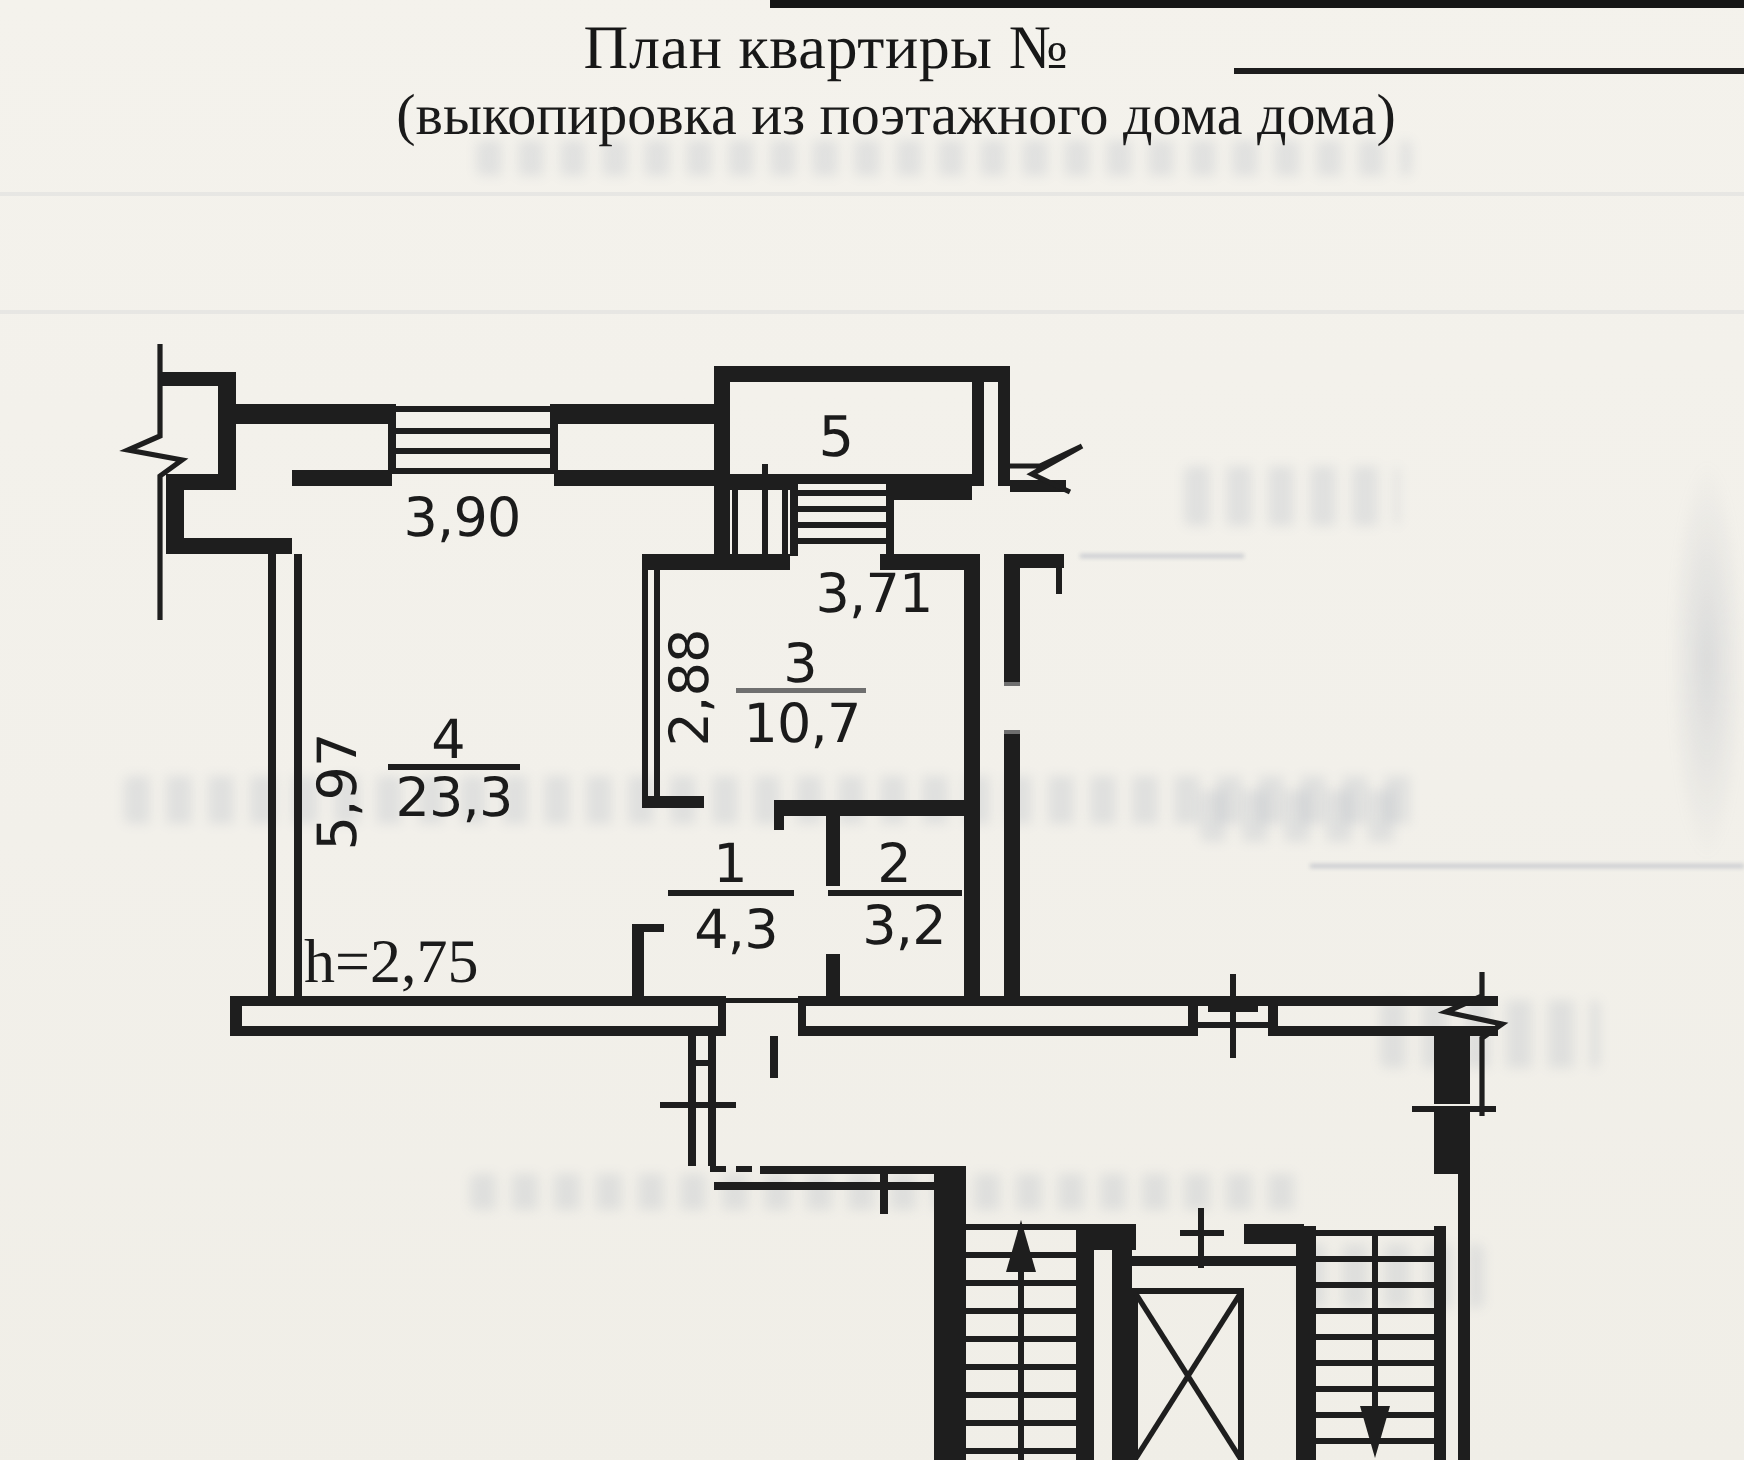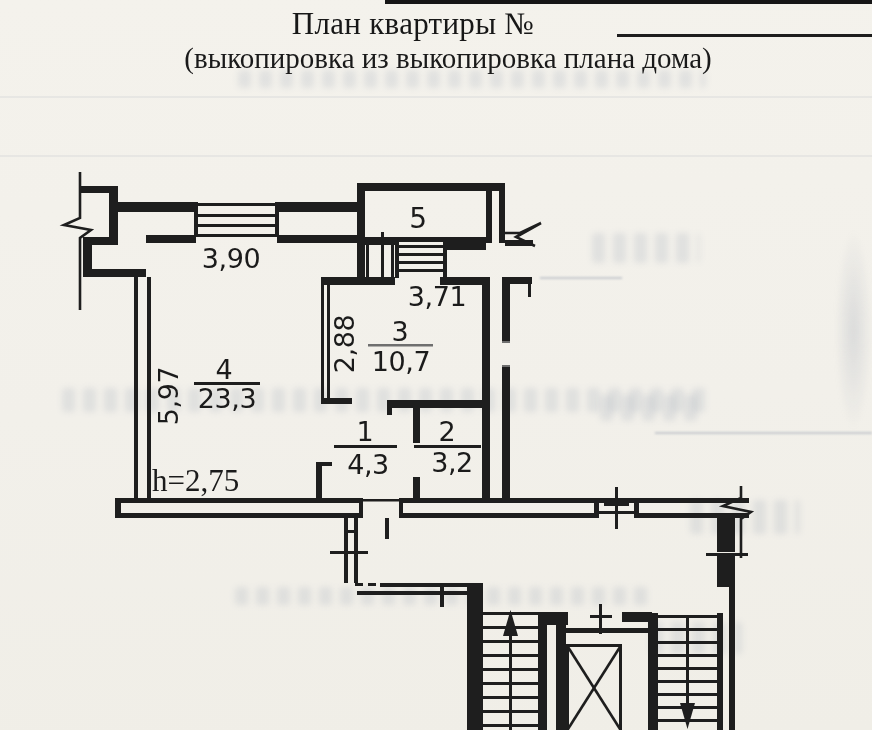--- a/index.html
+++ b/index.html
@@ -43,21 +43,21 @@
   <div class="abs ghost" style="left:690px;top:500px;width:110px;height:34px;"></div>
   <div class="abs ghost" style="left:235px;top:587px;width:415px;height:18px;"></div>
   <div class="abs ghost" style="left:650px;top:622px;width:92px;height:32px;"></div>
   <div class="abs ghost-line" style="left:540px;top:277px;width:82px;height:2px;"></div>
   <div class="abs ghost-line" style="left:655px;top:432px;width:217px;height:2px;"></div>
   <div class="abs smudge" style="left:835px;top:230px;width:37px;height:200px;"></div>
 
   <div class="abs top-edge"></div>
   <div class="abs title">План квартиры №</div>
   <div class="abs num-line"></div>
-  <div class="abs subtitle">(выкопировка из выкопировка плана дома)</div>
+  <div class="abs subtitle">(выкопировка из поэтажного дома дома)</div>
 
   <svg width="872" height="730" viewBox="0 0 872 730">
 
     <g>
       <rect class="w" x="80" y="186" width="38" height="7"></rect>
       <rect class="w" x="109" y="186" width="9" height="57"></rect>
       <rect class="w" x="83" y="237" width="35" height="8"></rect>
       <rect class="w" x="83" y="237" width="9" height="40"></rect>
       <rect class="w" x="83" y="269" width="63" height="8"></rect>
     </g>

